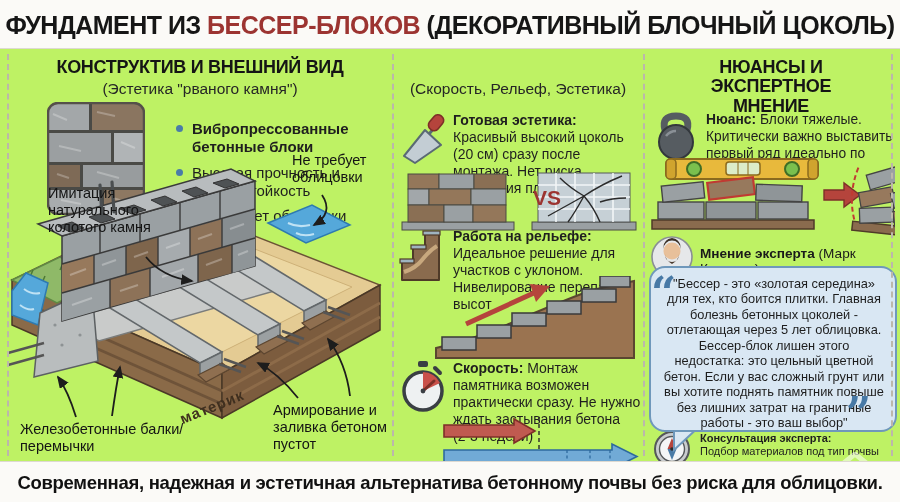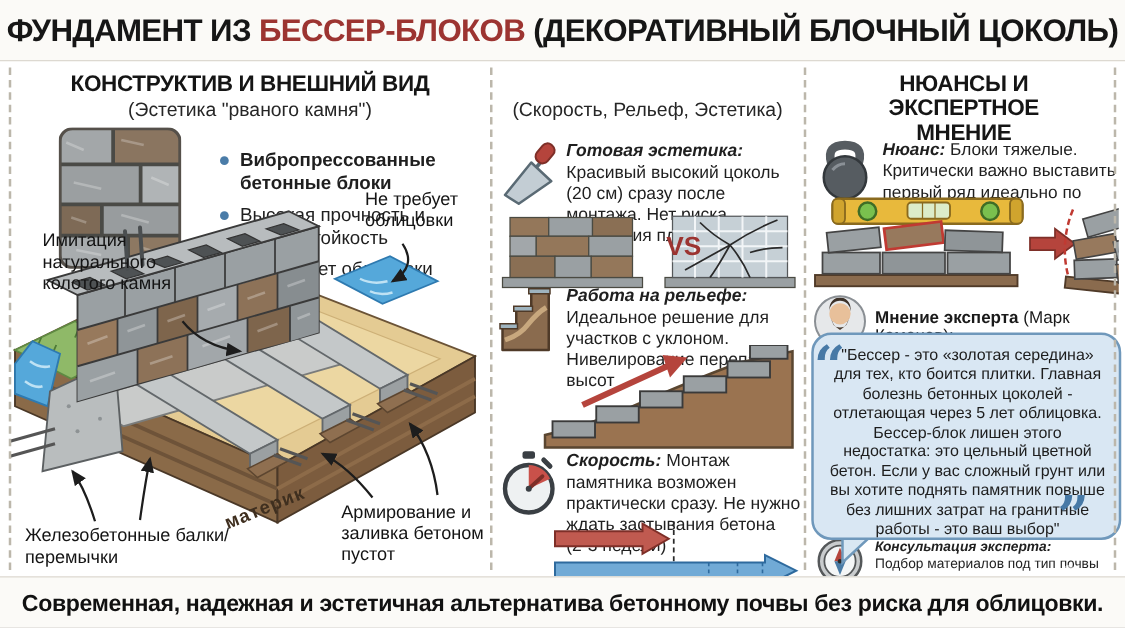--- a/index.html
+++ b/index.html
@@ -1,34 +1,34 @@
 <!DOCTYPE html>
 <html><head>
 <meta charset="utf-8">
 <style>
   html,body{margin:0;padding:0;background:#cfccc5;font-family:"Liberation Sans",sans-serif;}
-  #app{position:relative;width:900px;height:502px;background:#ffffff;overflow:hidden;
+  #app{position:relative;width:900px;height:502px;background:#bef264;overflow:hidden;
        -webkit-font-smoothing:antialiased;color:#1c1c1c;}
   
   .bar{position:absolute;left:0;width:900px;background:#fbfaf7;z-index:30;}
   #header{top:0;height:48px;border-bottom:1px solid #ddd9d1;}
   #header .t{position:absolute;left:0;right:0;top:0;height:48px;line-height:50px;text-align:center;
              font-weight:700;font-size:25px;letter-spacing:-0.5px;color:#161616;white-space:nowrap;}
   #header .hl{color:#9c3431;}
   #footer{bottom:0;height:40px;border-top:1px solid #ddd9d1;}
   #footer .t{position:absolute;left:0;right:0;top:0;height:40px;line-height:42px;text-align:center;
              font-weight:700;font-size:18.5px;letter-spacing:-0.3px;color:#111;}
   .wm{position:absolute;right:28px;bottom:34px;width:34px;height:16px;z-index:25;opacity:.55;}
   
   .dash{position:absolute;top:54px;bottom:46px;width:0;border-left:2px dashed #bcb7ab;z-index:5;}
   
   .col-h{position:absolute;font-weight:700;font-size:18px;letter-spacing:-0.3px;text-align:center;color:#151515;line-height:1.08;}
   .col-sh{position:absolute;font-size:15.5px;text-align:center;color:#262626;}
   .body-txt{font-size:14px;line-height:1.22;color:#1f1f1f;}
-  .body-txt b{font-weight:700;font-style:italic;}
+  .body-txt b{font-weight:700;}
   .abs{position:absolute;}
   
   .bullets{position:absolute;left:160px;top:104px;width:220px;margin:16px;padding:0;list-style:none;}
   .bullets li{position:relative;padding-left:16px;font-size:15px;line-height:1.22;margin-bottom:7px;color:#1f1f1f;}
   .bullets li:first-child{font-weight:700;}
   .bullets .dot{position:absolute;left:0;top:5px;width:7px;height:7px;border-radius:50%;background:#4a7ca8;}
   .diag-label{position:absolute;font-size:14.5px;line-height:1.18;color:#141414;z-index:6;}
   .soil-word{position:absolute;left:178px;top:398px;font-size:15px;font-weight:700;color:#3f2f1f;
              transform:rotate(-22deg);letter-spacing:1px;z-index:6;}
   
@@ -83,21 +83,21 @@
     <rect x="1" y="1" width="96" height="111" rx="10" fill="none" stroke="#55504a" stroke-width="2.5"></rect>
   </svg>
 
   <ul class="bullets">
     <li><span class="dot"></span><span>Вибропрессованные бетонные блоки</span></li>
     <li><span class="dot"></span><span>Высокая прочность и морозостойкость</span></li>
     <li><span class="dot"></span><span>Не требует облицовки</span></li>
   </ul>
 
   <div class="diag-label" style="left:292px;top:152px;width:84px">Не требует облицовки</div>
-  <div class="diag-label" style="left:34px;top:185px;width:130px">Имитация натурального колотого камня</div>
+  <div class="diag-label" style="left:48px;top:185px;width:130px">Имитация натурального колотого камня</div>
   <div class="diag-label" style="left:20px;top:421px;width:170px">Железобетонные балки/перемычки</div>
   <div class="soil-word">материк</div>
   <div class="diag-label" style="left:273px;top:402px;width:115px">Армирование и заливка бетоном пустот</div>
 
   <svg class="abs" style="left:0;top:165px;z-index:4" width="392" height="268" viewBox="0 0 392 268">
     <defs>
       <marker id="ah" markerWidth="8" markerHeight="8" refX="6" refY="3" orient="auto">
         <path d="M0,0 L7,3 L0,6 Z" fill="#1d1d1d"></path>
       </marker>
     </defs>

